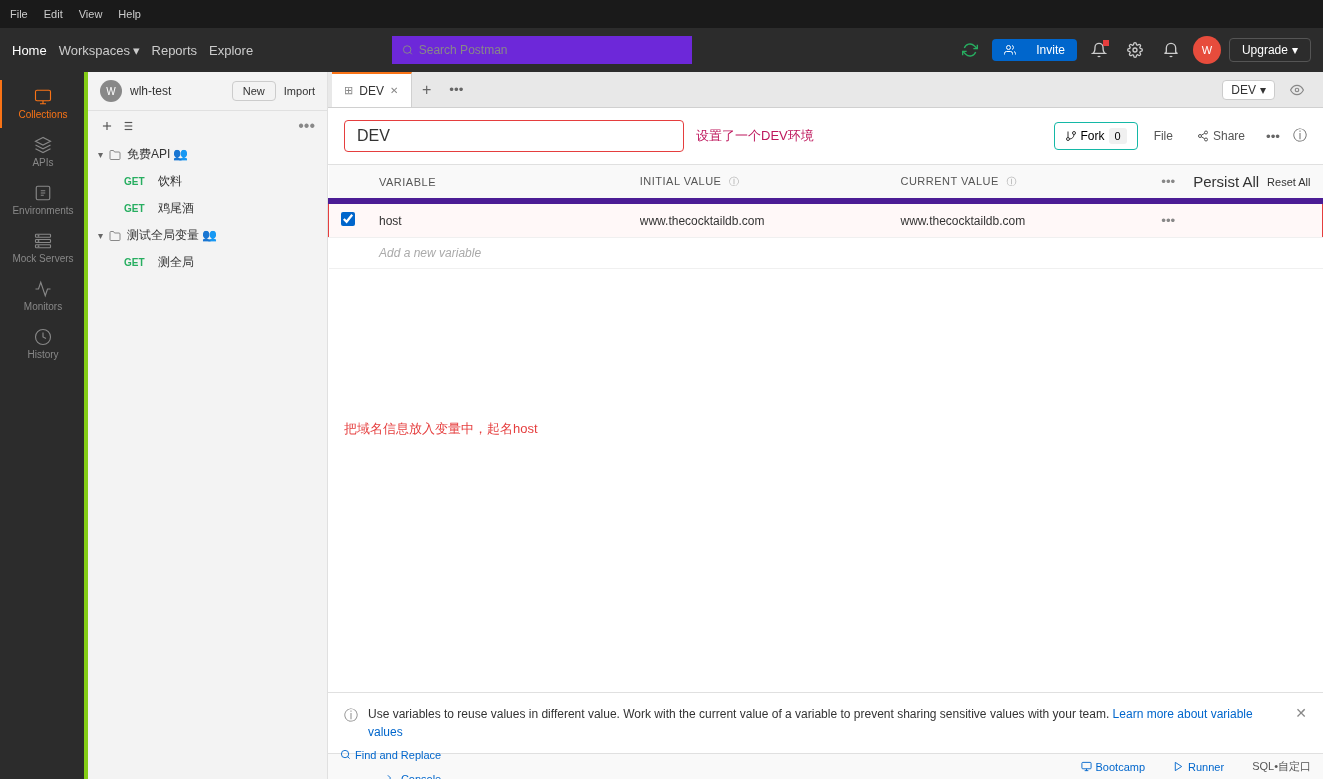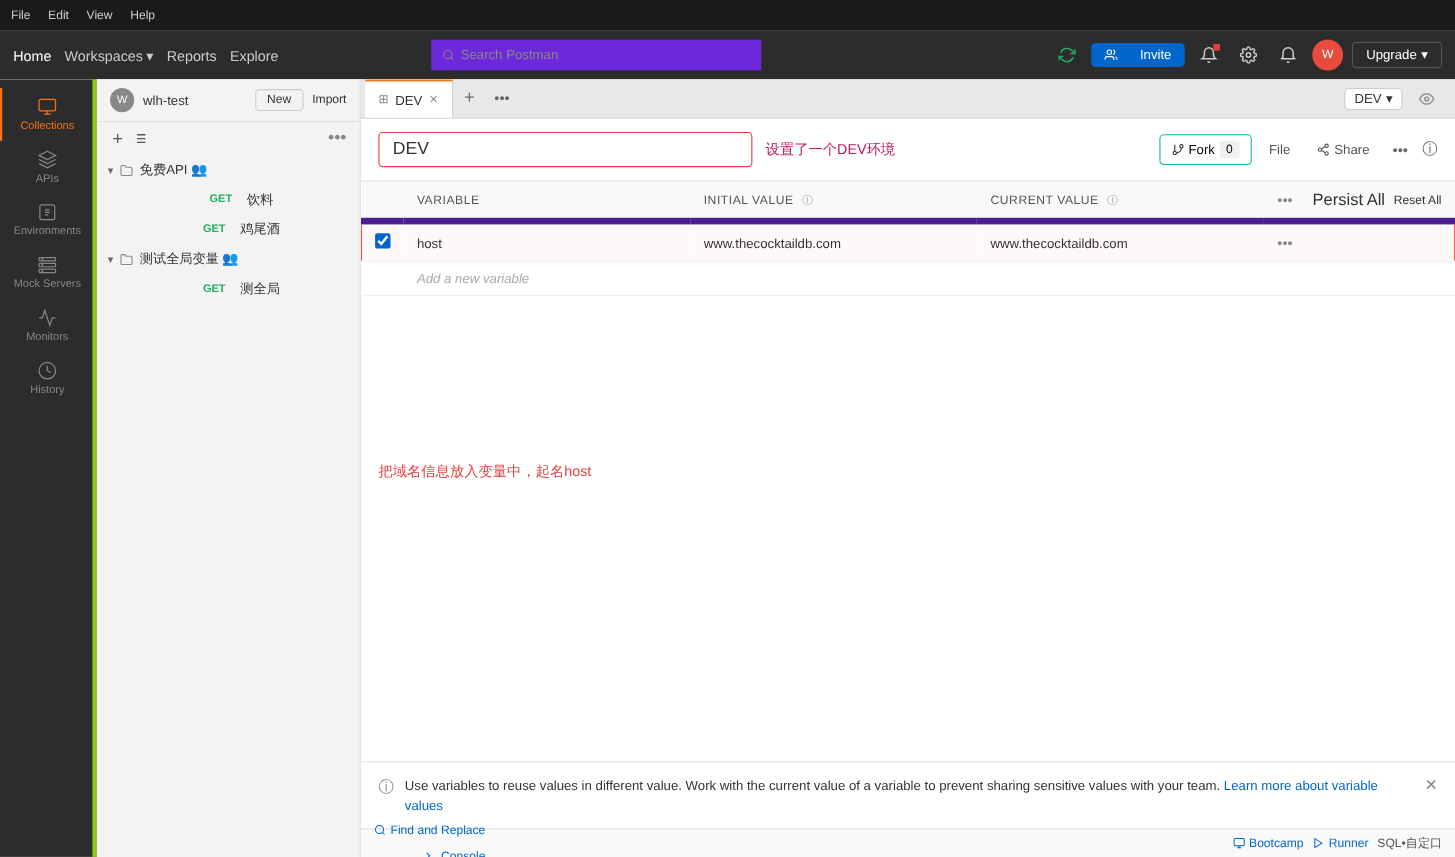--- a/index.html
+++ b/index.html
@@ -41,21 +41,21 @@
     .user-name { font-size: 12px; font-weight: 500; color: #333; flex: 1; }
     .btn-new { background: transparent; border: 1px solid #ccc; border-radius: 4px; padding: 3px 10px; font-size: 11px; cursor: pointer; color: #333; }
     .btn-import { background: transparent; border: none; font-size: 11px; cursor: pointer; color: #333; }
     .left-panel-toolbar { display: flex; align-items: center; padding: 6px 12px; gap: 6px; }
     .left-panel-toolbar svg { color: #555; cursor: pointer; }
     .left-panel-toolbar-spacer { flex: 1; }
     .tree-item { padding: 5px 12px 5px 16px; cursor: pointer; color: #333; font-size: 12px; display: flex; align-items: center; gap: 6px; }
     .tree-item.has-children { padding-left: 10px; }
     .tree-method { font-size: 10px; color: #27ae60; font-weight: 600; min-width: 28px; }
     .tree-method.get { color: #27ae60; }
-    .tree-child { padding-left: 36px; justify-content: center; }
+    .tree-child { padding-left: 36px; }
     .collapse-arrow { font-size: 10px; color: #666; }
 
     
     .tab-bar { display: flex; align-items: center; background: #e8e8e8; border-bottom: 1px solid #d0d0d0; height: 36px; flex-shrink: 0; padding: 0 4px; gap: 2px; }
     .tab { display: flex; align-items: center; padding: 0 12px; height: 100%; background: #fff; border-right: 1px solid #d0d0d0; border-top: 2px solid #f97316; cursor: pointer; gap: 6px; font-size: 12px; color: #333; min-width: 80px; }
     .tab .close-btn { color: #888; font-size: 10px; cursor: pointer; }
     .tab-add { background: transparent; border: none; font-size: 16px; color: #666; cursor: pointer; padding: 0 8px; }
     .tab-more { background: transparent; border: none; color: #666; cursor: pointer; padding: 0 8px; }
     .tab-env-selector { margin-left: auto; display: flex; align-items: center; gap: 8px; padding-right: 8px; }
     .env-dropdown { display: flex; align-items: center; gap: 4px; background: #fff; border: 1px solid #ccc; border-radius: 4px; padding: 2px 8px; cursor: pointer; font-size: 12px; color: #333; }
@@ -93,21 +93,21 @@
     
     .bottom-notification { background: #fff; border-top: 1px solid #e0e0e0; padding: 12px 16px; display: flex; align-items: flex-start; gap: 10px; font-size: 12px; color: #333; }
     .notification-text { flex: 1; line-height: 1.5; }
     .notification-link { color: #0066cc; text-decoration: none; cursor: pointer; }
     .notification-close { background: transparent; border: none; cursor: pointer; color: #888; font-size: 14px; }
     .info-circle { color: #888; font-size: 14px; margin-top: 2px; }
 
     
     .status-bar { display: flex; align-items: center; height: 26px; background: #f9f9f9; border-top: 1px solid #e0e0e0; padding: 0 12px; gap: 16px; flex-shrink: 0; font-size: 11px; color: #555; }
     .status-bar-left { display: flex; align-items: flex-end; gap: 12px; flex-direction: column; }
-    .status-bar-right { margin-left: auto; display: flex; align-items: center; gap: 8px; }
+    .status-bar-right { margin-left: auto; display: flex; align-items: center; gap: 28px; }
     .status-link { color: #0066cc; cursor: pointer; text-decoration: none; display: flex; align-items: center; gap: 4px; }
   </style>
 </head>
 <body>
 
 <div class="menu-bar">
   <span>File</span>
   <span>Edit</span>
   <span>View</span>
   <span>Help</span>

